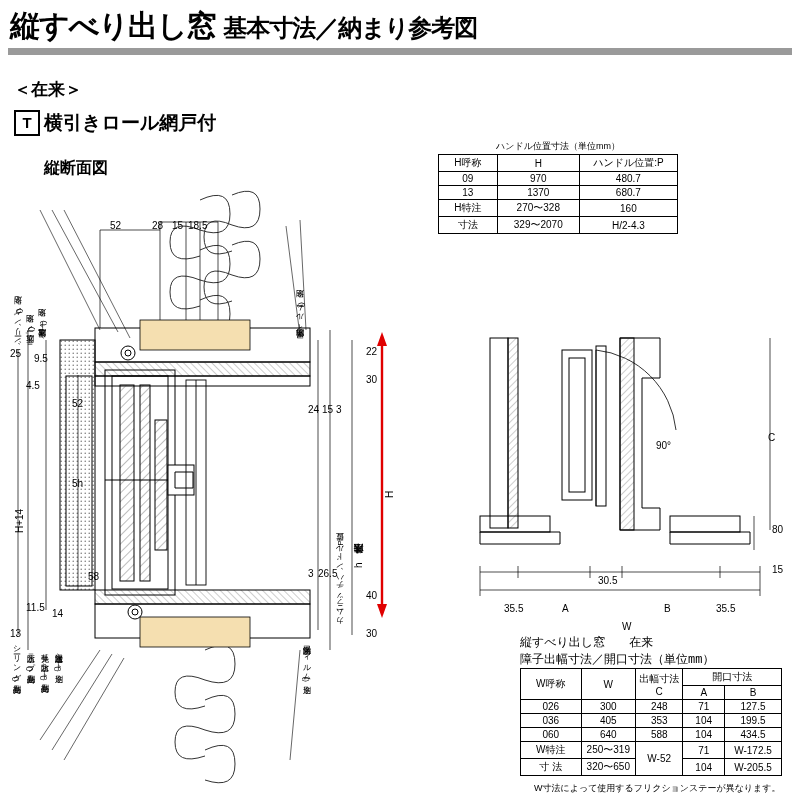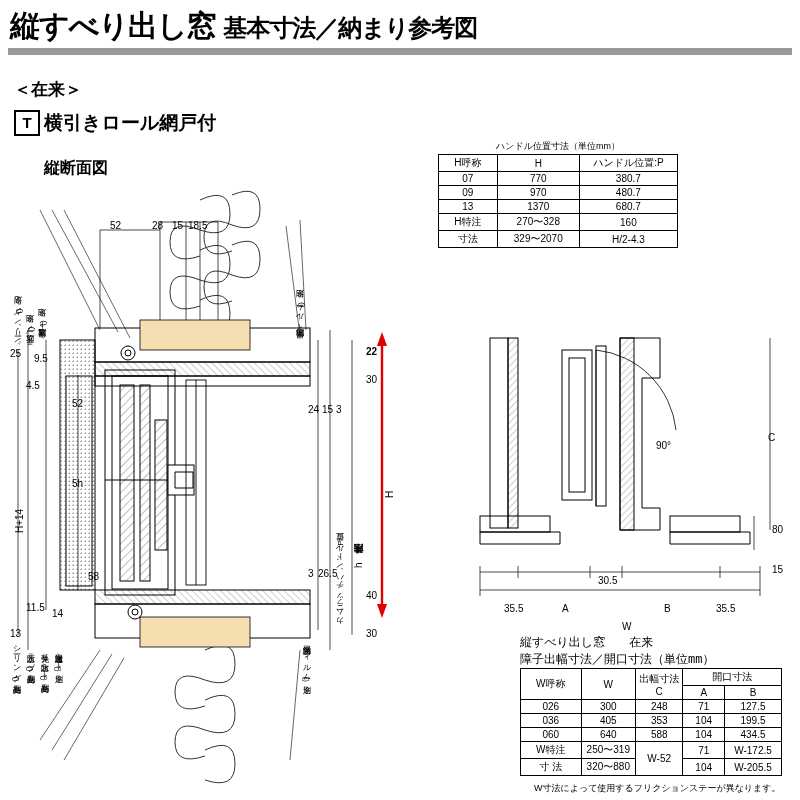--- a/index.html
+++ b/index.html
@@ -49,25 +49,20 @@
 <table class="t abs" id="handle-table" style="left:438px;top:154px;width:240px;">
   <thead>
       <tr>
     <th style="width:58px">H呼称</th>
     <th style="width:82px">H</th>
     <th style="width:100px">ハンドル位置:P</th>
   </tr>
     </thead>
   <tbody>
     <tr>
-        <td>07</td>
-        <td>770</td>
-        <td>380.7</td>
-      </tr>
-    <tr>
         <td>09</td>
         <td>970</td>
         <td>480.7</td>
       </tr>
     <tr>
         <td>13</td>
         <td>1370</td>
         <td>680.7</td>
       </tr>
     <tr>
@@ -124,21 +119,21 @@
       </tr>
     <tr>
         <td>W特注</td>
         <td>250〜319</td>
         <td rowspan="2">W-52</td>
         <td>71</td>
         <td>W-172.5</td>
       </tr>
     <tr>
         <td>寸 法</td>
-        <td>320〜880</td>
+        <td>320〜650</td>
         <td>104</td>
         <td>W-205.5</td>
       </tr>
   </tbody>
 </table>
 <div class="abs dim9" style="left:534px;top:782px;">W寸法によって使用するフリクションステーが異なります。</div>
 
 <svg class="abs" style="left:0;top:180px;width:430px;height:610px;" viewBox="0 0 430 610">
   <defs>
     <pattern id="hatchA" width="6" height="6" patternUnits="userSpaceOnUse" patternTransform="rotate(45)">
@@ -254,21 +249,21 @@
 <div class="abs dim" style="left:34px;top:345px;">9.5</div>
 <div class="abs dim" style="left:26px;top:372px;">4.5</div>
 <div class="abs dim" style="left:72px;top:390px;">52</div>
 <div class="abs dim" style="left:72px;top:470px;">5h</div>
 <div class="abs dim" style="left:88px;top:563px;">58</div>
 <div class="abs dim" style="left:26px;top:594px;">11.5</div>
 <div class="abs dim" style="left:52px;top:600px;">14</div>
 <div class="abs dim" style="left:10px;top:620px;">13</div>
 <div class="abs dim vertup" style="left:14px;top:455px;height:70px;">H+14</div>
 
-<div class="abs dim" style="left:366px;top:338px;font-weight:bold;">22</div>
+<div class="abs dim" style="left:366px;top:338px;">22</div>
 <div class="abs dim" style="left:366px;top:366px;">30</div>
 <div class="abs dim" style="left:308px;top:396px;">24</div>
 <div class="abs dim" style="left:322px;top:396px;">15</div>
 <div class="abs dim" style="left:336px;top:396px;">3</div>
 <div class="abs dim" style="left:308px;top:560px;">3</div>
 <div class="abs dim" style="left:318px;top:560px;">26.5</div>
 <div class="abs dim" style="left:366px;top:582px;">40</div>
 <div class="abs dim" style="left:366px;top:620px;">30</div>
 <div class="abs dim vertup" style="left:384px;top:460px;height:30px;">H</div>
 <div class="abs dim vertup" style="left:352px;top:430px;height:130px;">h内法基準寸法</div>

